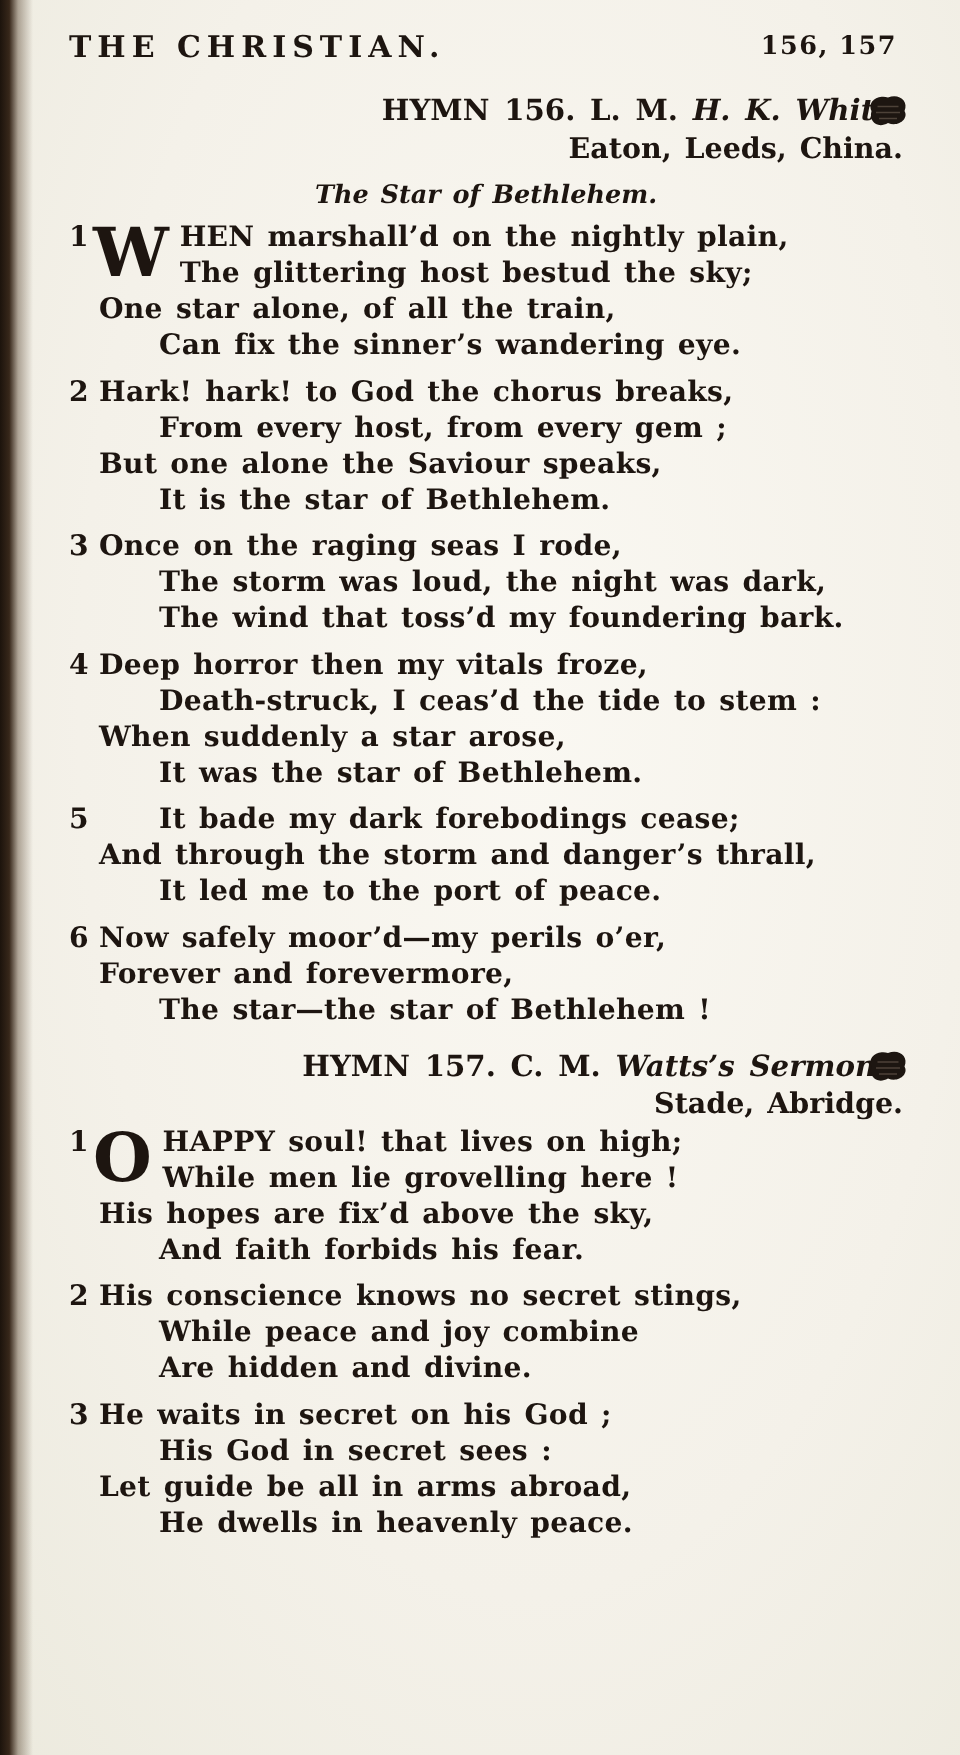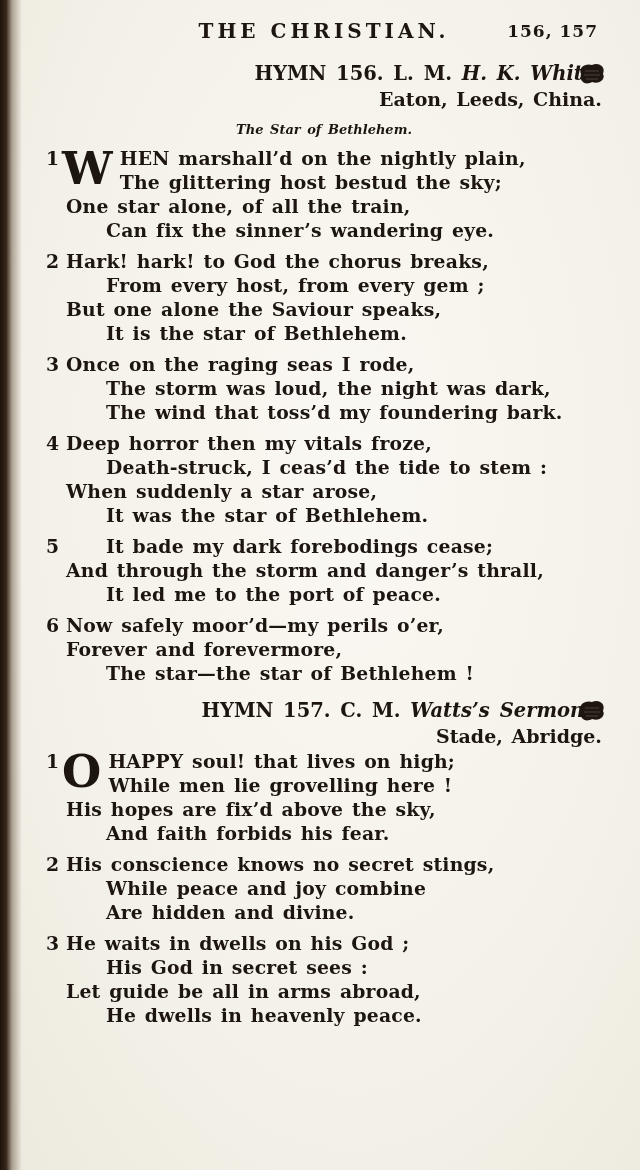--- a/index.html
+++ b/index.html
@@ -18,35 +18,35 @@
   .page{
     position:relative;
     padding:18px 38px 10px 46px;
     box-sizing:border-box;
   }
   
   .running-head{
     position:relative;height:30px;line-height:26px;margin-bottom:4px;
   }
   .running-title{
-    text-align:center;font-size:20px;letter-spacing:4px;
+    font-size:20px;letter-spacing:4px;
   }
   .running-pages{
     position:absolute;right:4px;top:0;font-size:17px;letter-spacing:1px;
   }
   
   .hymn{position:relative;margin-top:13px;}
   .hymn-heading{
     position:relative;text-align:right;font-size:19.5px;line-height:26px;
     word-spacing:3px;
   }
   .hymn-heading .src{font-style:italic;}
   .hymn-tunes{text-align:right;font-size:19px;line-height:25px;word-spacing:2px;}
   .hymn-subtitle{
-    text-align:center;font-style:italic;font-size:13px;line-height:26px;
+    text-align:center;font-style:italic;font-size:17px;line-height:26px;
     margin-top:5px;margin-bottom:3px;word-spacing:2px;
   }
   .ornament{
     position:absolute;right:-6px;top:1px;width:32px;height:24px;
   }
   
   .stanza{
     position:relative;margin-left:20px;margin-bottom:7px;
     font-size:18.8px;line-height:24px;word-spacing:2px;letter-spacing:.2px;
   }
@@ -135,20 +135,20 @@
           <div class="line indent">And faith forbids his fear.</div>
         </div>
         <div class="stanza">
           <span class="stanza-number">2</span>
           <div class="line">His conscience knows no secret stings,</div>
           <div class="line indent">While peace and joy combine</div>
           <div class="line indent">Are hidden and divine.</div>
         </div>
         <div class="stanza">
           <span class="stanza-number">3</span>
-          <div class="line">He waits in dwells on his God ;</div>
+          <div class="line">He waits in secret on his God ;</div>
           <div class="line indent">His God in secret sees :</div>
           <div class="line">Let guide be all in arms abroad,</div>
           <div class="line indent">He dwells in heavenly peace.</div>
         </div>
       </section>
     </main>
 </div>
 
 </body></html>

